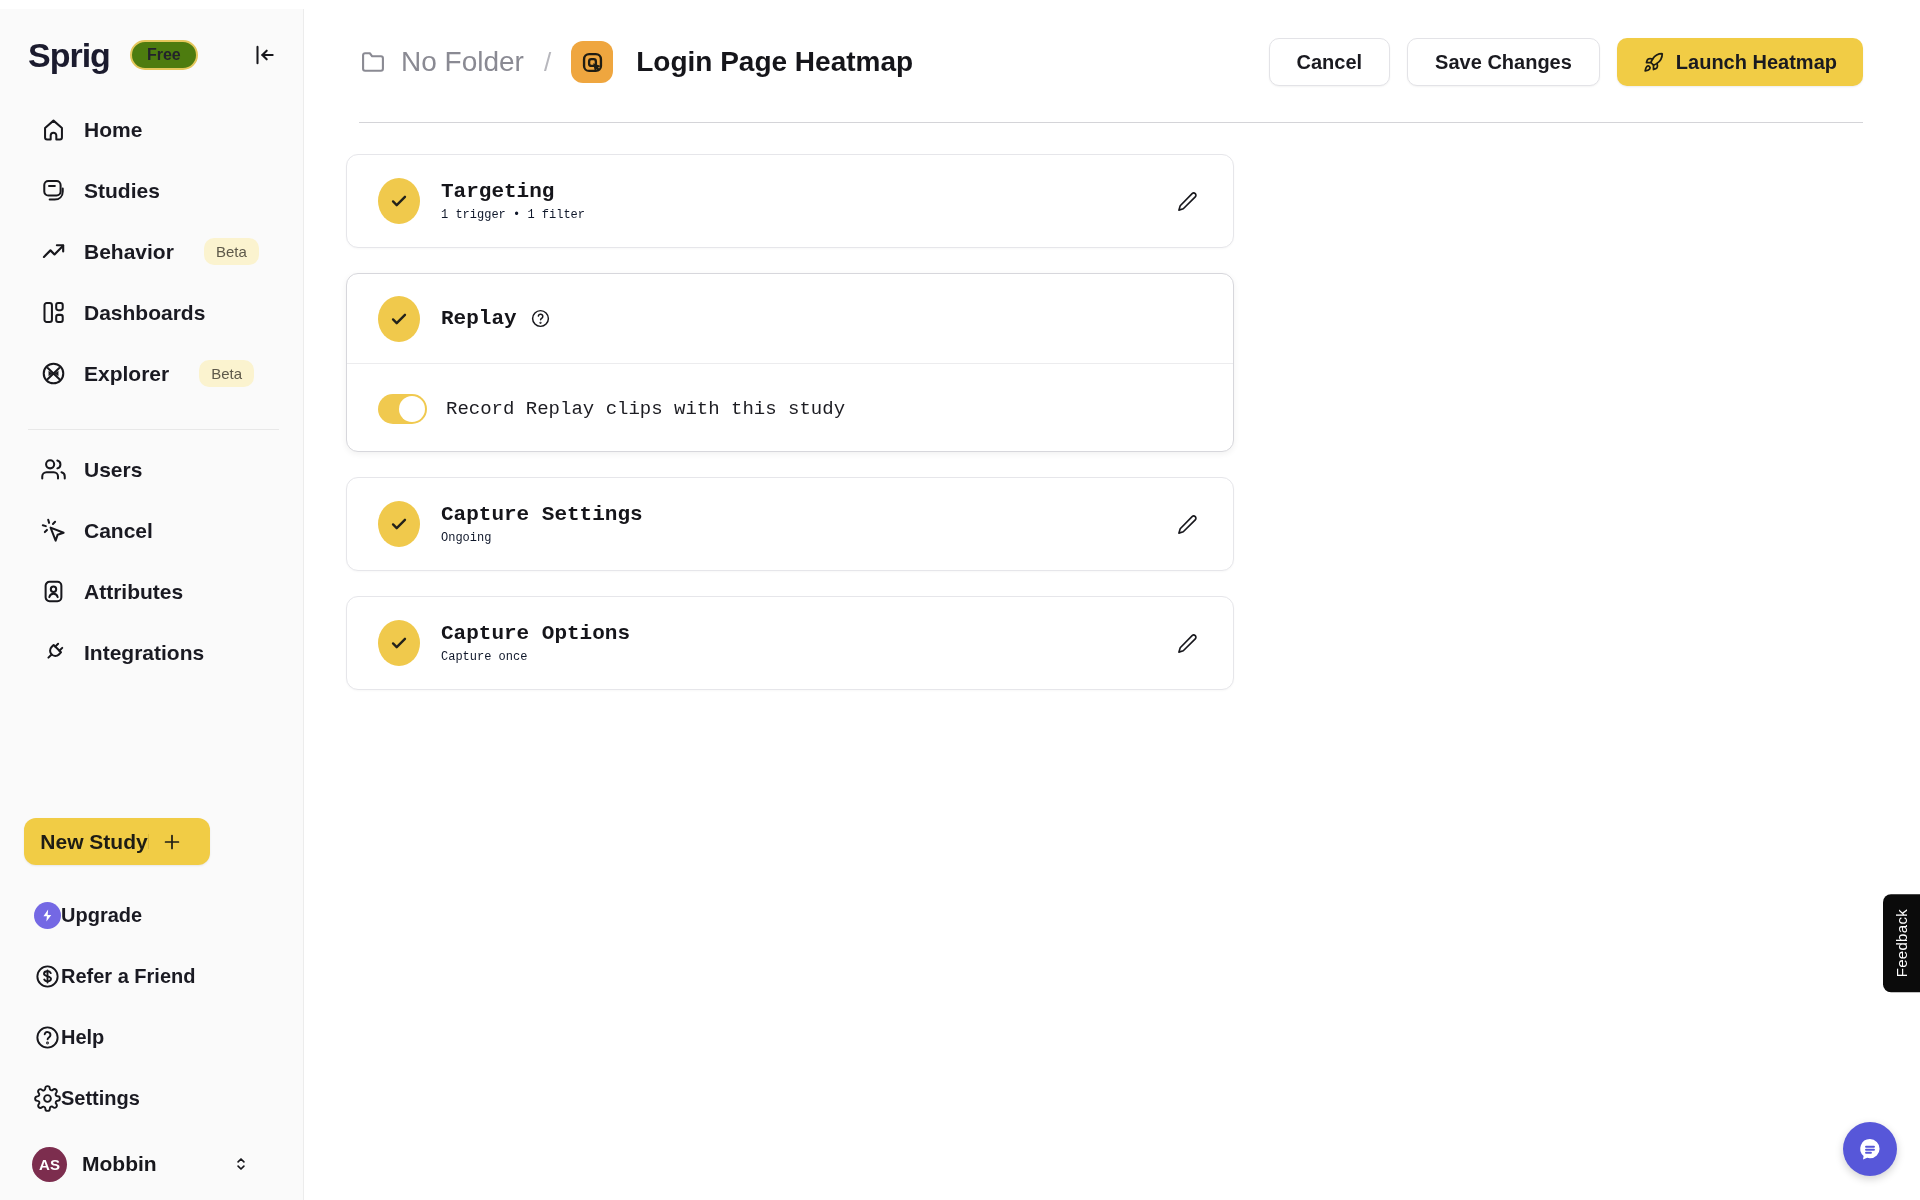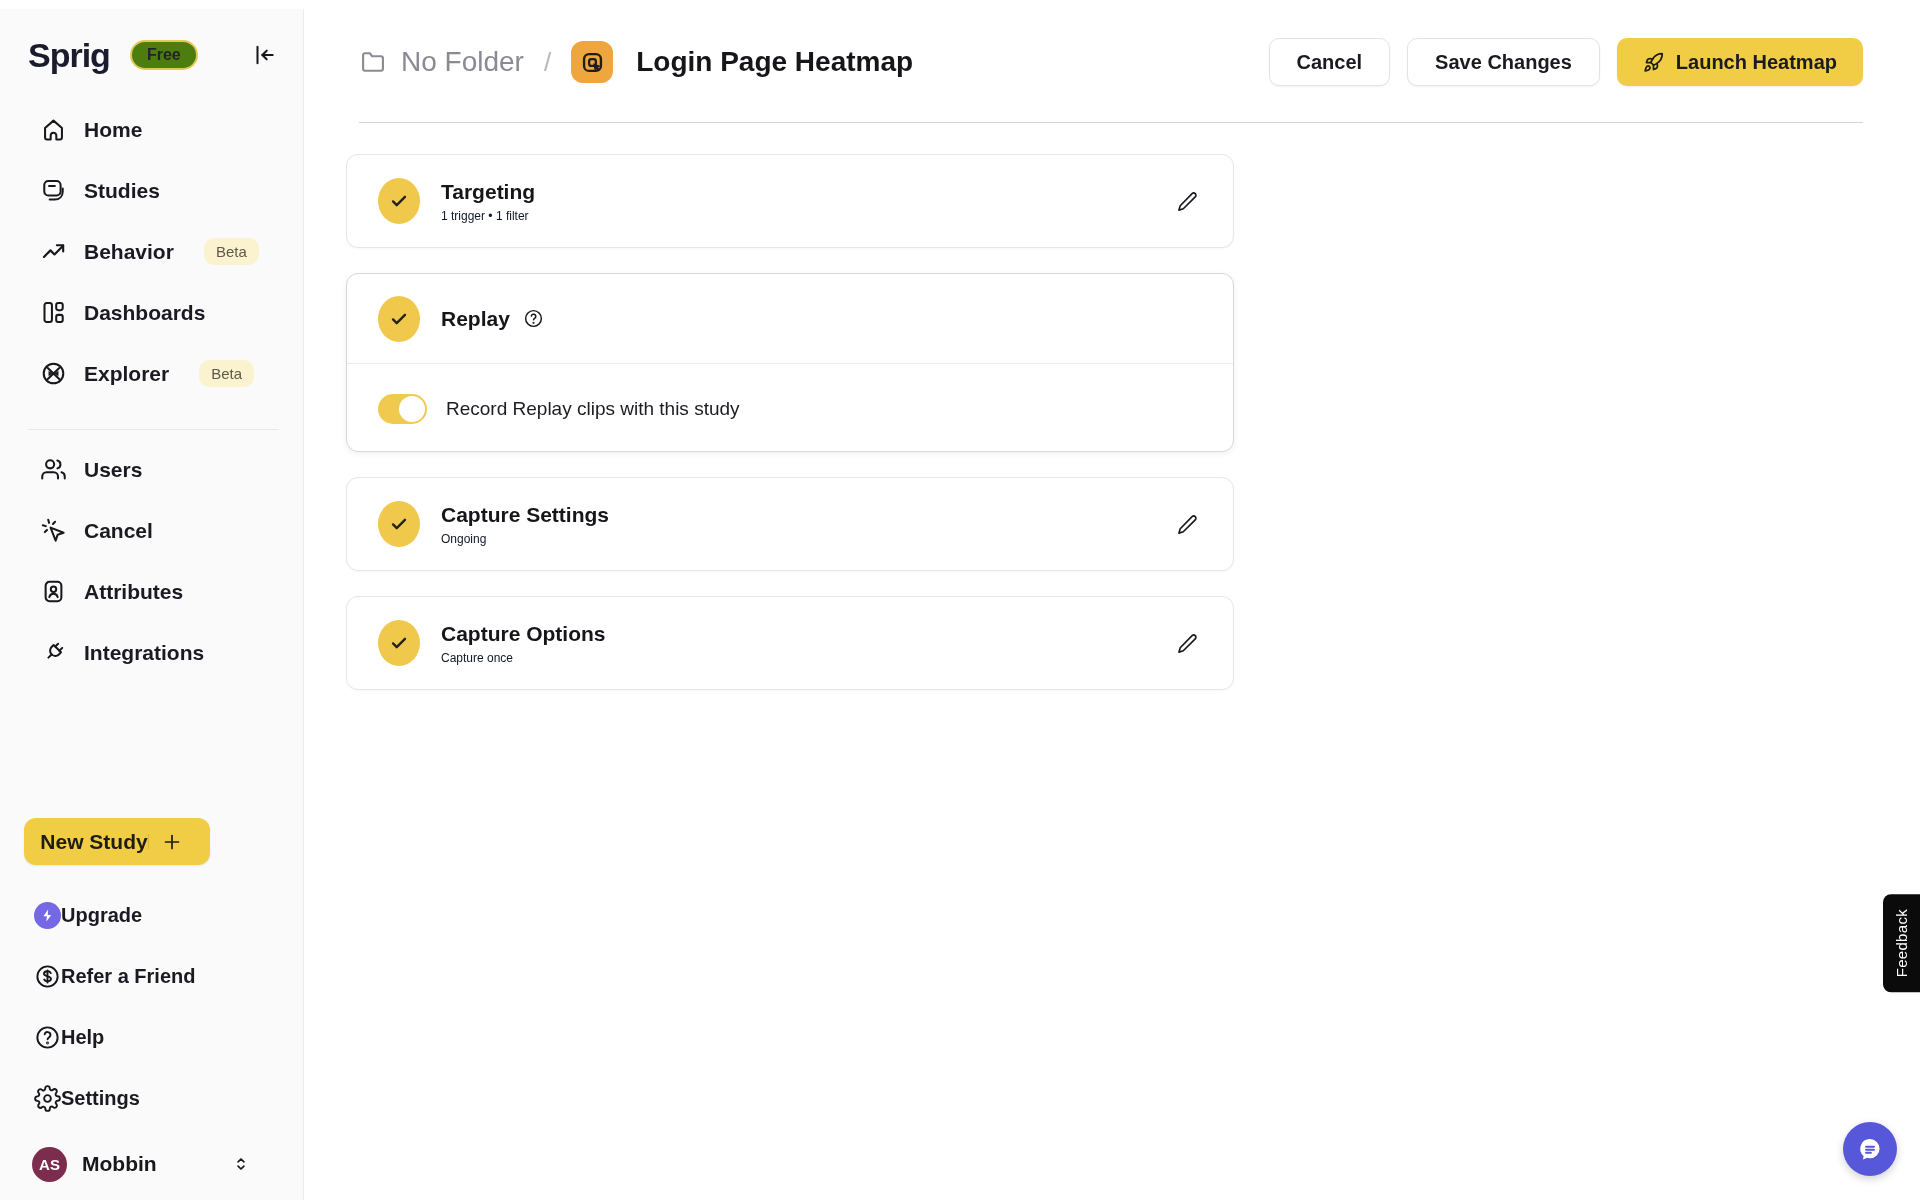--- a/index.html
+++ b/index.html
@@ -111,21 +111,21 @@
   }
   .btn-primary {
     background: #F1CC45; border: none; padding: 0 26px; gap: 12px;
     box-shadow: 0 1px 2px rgba(16,16,20,0.08);
   }
   .header-divider { height: 1px; background: #D4D4D8; margin-top: 34px; }
 
   .cards { margin-top: 31px; margin-left: -13px; width: 888px; }
   .card {
     background: #fff; border: 1px solid #E6E6EA; border-radius: 12px;
-    box-shadow: 0 1px 2px rgba(16,16,20,0.03); margin-bottom: 25px;
+    box-shadow: 0 1px 2px rgba(16,16,20,0.03); margin-bottom: 25px; font-family: Liberation Mono, monospace;
   }
   .card.active { border-color: #D7D7DC; box-shadow: 0 2px 6px rgba(16,16,20,0.06); }
   .card-row { display: flex; align-items: center; padding: 0 30px 0 31px; height: 92px; }
   .check-circle {
     width: 42px; height: 46px; border-radius: 50%; background: #F0C94C;
     display: flex; align-items: center; justify-content: center; flex: 0 0 42px;
   }
   .card-texts { margin-left: 21px; display: flex; flex-direction: column; gap: 5px; }
   .card-title { font-size: 21px; font-weight: 600; color: #15151A; }
   .card-sub { font-size: 12px; font-weight: 400; color: #0f172a; }

